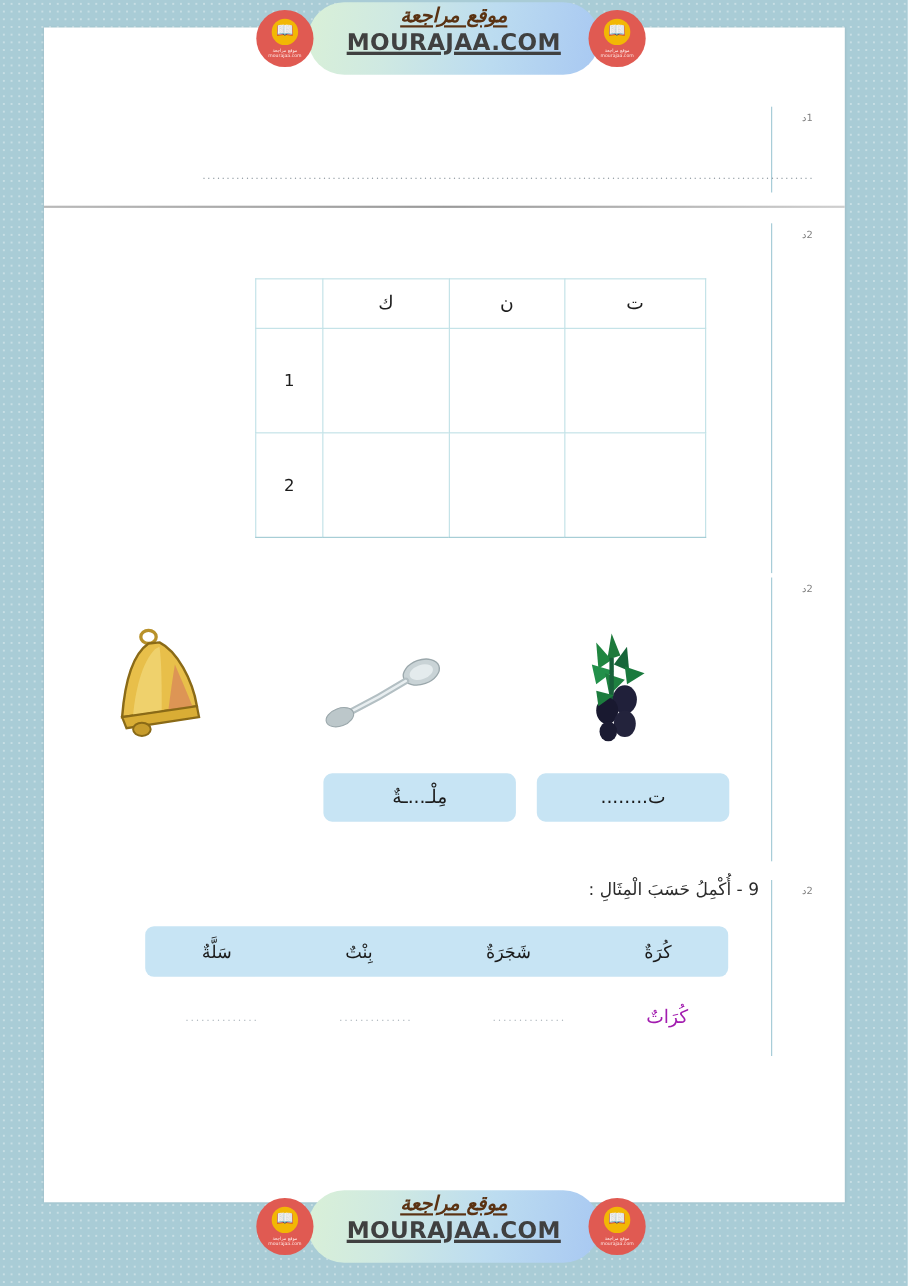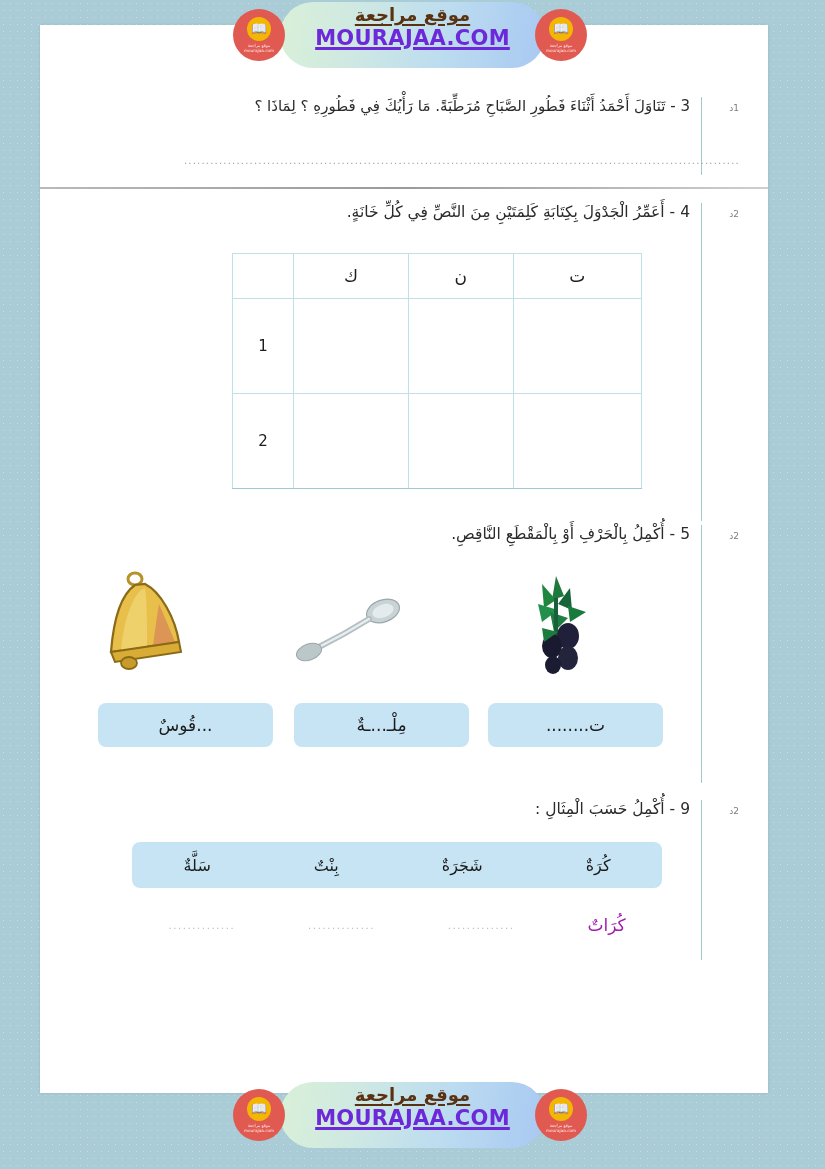--- a/index.html
+++ b/index.html
@@ -63,26 +63,27 @@
   }
   .wm-ar {
     display: block;
     font-size: 18px;
     font-weight: bold;
     color: #5a3212;
     text-decoration: underline;
     text-decoration-thickness: 2px;
     text-underline-offset: 3px;
     direction: rtl;
+    font-style: italic;
   }
   .wm-url {
     display: block;
     font-size: 21px;
     font-weight: bold;
-    color: #6d28d9;
+    color: #404040;
     text-decoration: underline;
     text-decoration-thickness: 2.5px;
     text-underline-offset: 2px;
     letter-spacing: 0.3px;
     direction: ltr;
   }
   .wm-logo {
     position: absolute;
     top: 9px;
     width: 52px;
@@ -278,32 +279,30 @@
 </head>
 <body>
 
 <div class="backdrop"></div>
 
 <div class="page">
 
   <div class="ex" style="top:72px;">
     <div class="vrule" style="top:0px; height:78px;"></div>
     <div class="ex-head">
-      <div class="ex-title" style="font-size:15px;">3 - تَنَاوَلَ أَحْمَدُ أَثْنَاءَ فَطُورِ الصَّبَاحِ مُرَطِّبَةً. مَا رَأْيُكَ فِي فَطُورِهِ ؟ لِمَاذَا ؟</div>
       <div class="ex-points">1د</div>
     </div>
     <div class="dotline" style="right:28px; top:58px; width:600px;">...............................................................................................................................</div>
   </div>
 
   <div class="hrule" style="top:162px;"></div>
 
   <div class="ex" style="top:178px;">
     <div class="vrule" style="top:0px; height:318px;"></div>
     <div class="ex-head">
-      <div class="ex-title">4 - أَعَمِّرُ الْجَدْوَلَ بِكِتَابَةِ كَلِمَتَيْنِ مِنَ النَّصِّ فِي كُلِّ خَانَةٍ.</div>
       <div class="ex-points">2د</div>
     </div>
 
     <table class="tbl" style="top:50px;">
       <tbody>
           <tr class="hdr">
         <td>ت</td>
         <td>ن</td>
         <td>ك</td>
         <td class="num"></td>
@@ -320,21 +319,20 @@
         <td></td>
         <td class="num">2</td>
       </tr>
     </tbody>
       </table>
   </div>
 
   <div class="ex" style="top:500px;">
     <div class="vrule" style="top:0px; height:258px;"></div>
     <div class="ex-head">
-      <div class="ex-title">5 - أُكْمِلُ بِالْحَرْفِ أَوْ بِالْمَقْطَعِ النَّاقِصِ.</div>
       <div class="ex-points">2د</div>
     </div>
 
     <div class="pics" style="top:42px;">
 
       <div class="pic" style="left:440px; top:0;">
         <svg width="86" height="104" viewBox="0 0 86 104" aria-hidden="true">
           <g>
             <path d="M44 6 L52 26 L40 30 Z" fill="#1e7a3c"></path>
             <path d="M30 14 L44 30 L32 38 Z" fill="#1f8640"></path>
@@ -374,21 +372,20 @@
             <path d="M10 82 L78 72 L80 82 L14 92 Z" fill="#d9ad35" stroke="#8a6a17" stroke-width="2"></path>
             <ellipse cx="28" cy="93" rx="8" ry="6" fill="#c79c2c" stroke="#8a6a17" stroke-width="1.8"></ellipse>
           </g>
         </svg>
       </div>
     </div>
 
     <div class="answers" style="top:178px;">
       <div class="abox" style="left:448px;">ت........</div>
       <div class="abox" style="left:254px;">مِلْـ...ـةٌ</div>
-      <div class="abox" style="left:58px;">...قُوسٌ</div>
     </div>
   </div>
 
   <div class="ex" style="top:775px;">
     <div class="vrule" style="top:0px; height:160px;"></div>
     <div class="ex-head">
       <div class="ex-title">9 - أُكْمِلُ حَسَبَ الْمِثَالِ :</div>
       <div class="ex-points">2د</div>
     </div>
 

